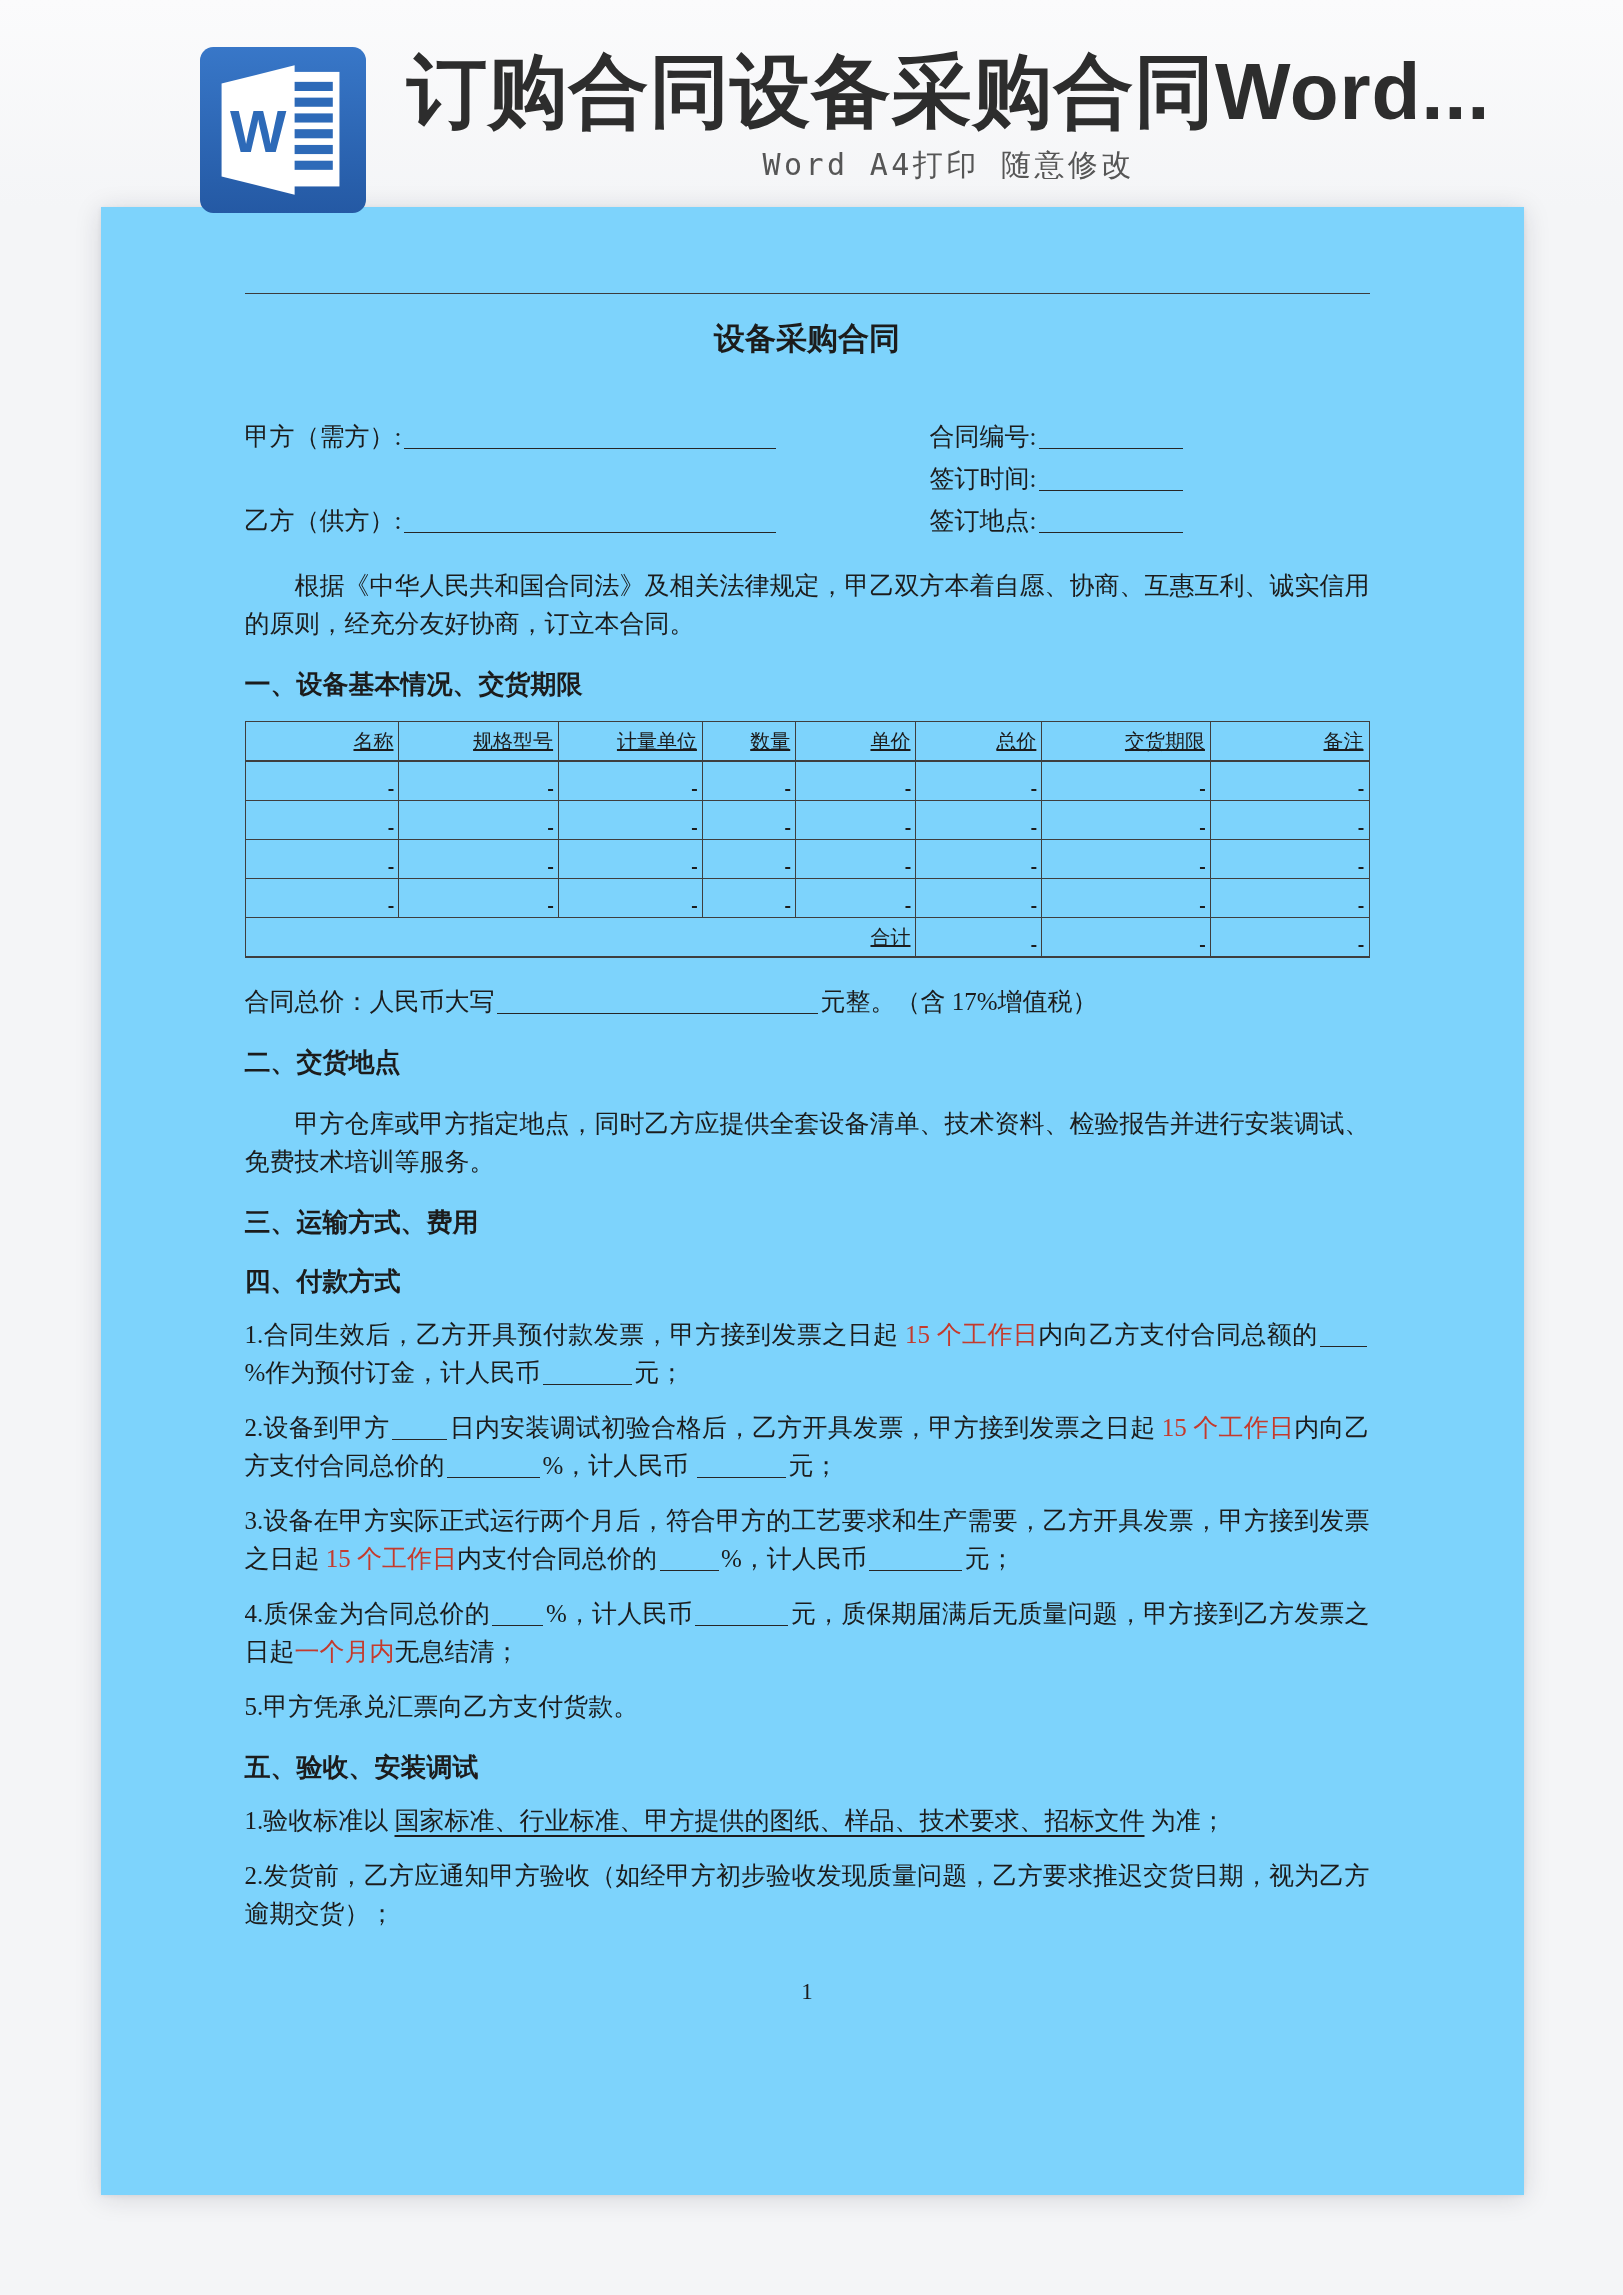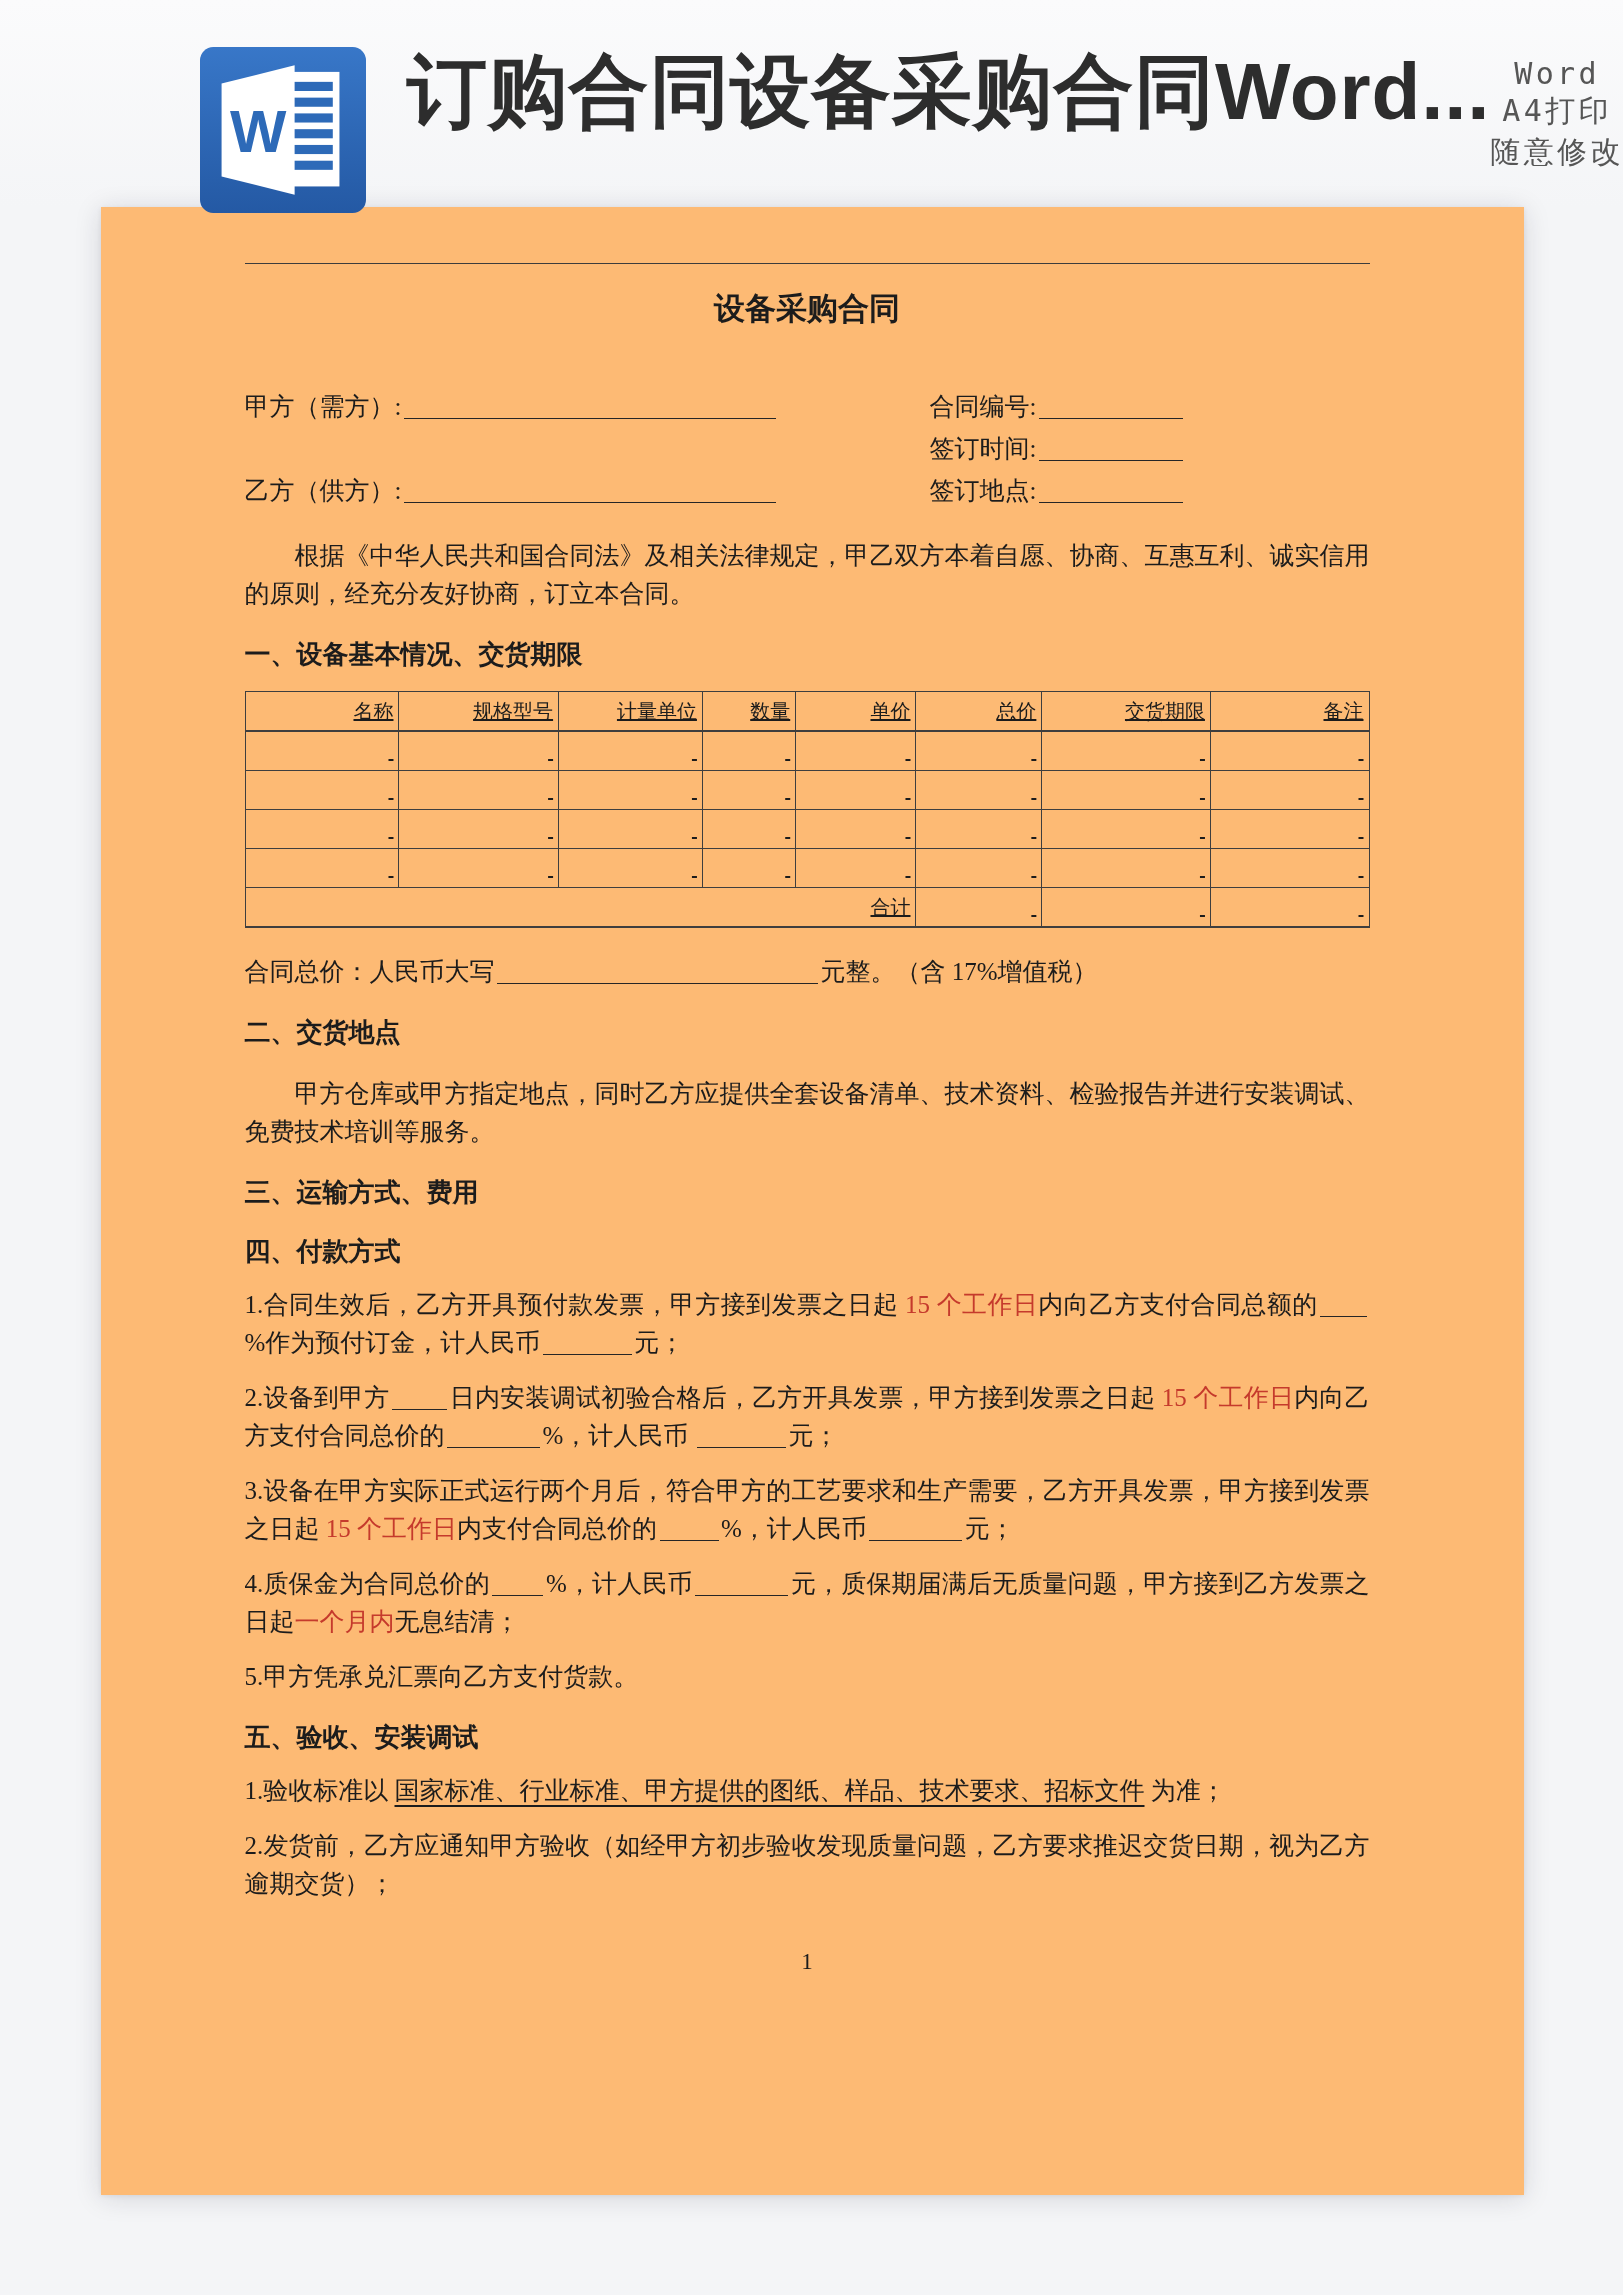--- a/index.html
+++ b/index.html
@@ -13,36 +13,36 @@
   .site-header{
     height:207px;
     padding:47px 0 0 200px;
     box-sizing:border-box;
     display:flex;
     align-items:flex-start;
     gap:41px;
     background:linear-gradient(#fbfbfc,#f4f5f7);
   }
   .word-icon{width:166px;height:166px;flex:0 0 auto;}
-  .header-text{display:flex;flex-direction:row;}
+  .header-text{display:flex;flex-direction:column;}
   .header-title{
     font-size:80px;line-height:1.12;font-weight:700;
     color:#2d2d2d;letter-spacing:0.8px;white-space:nowrap;
   }
   .header-subtitle{
     margin-top:8.5px;text-align:center;
     font-family:"DejaVu Sans Mono","Liberation Mono",monospace;
     font-size:30px;color:#565656;letter-spacing:3.4px;
   }
   
   .page{
     width:1423px;margin:0 auto 54px auto;
-    background:#fdba74;
+    background:#7dd3fc;
     min-height:1988px;box-sizing:border-box;
-    padding:56px 154px 93px 144px;
+    padding:86px 154px 93px 144px;
     box-shadow:0 3.4px 25px rgba(25,30,45,.15),0 0.8px 5px rgba(25,30,45,.08);
   }
   .doc{
     font-family:"Liberation Serif","DejaVu Serif",serif;
     color:#1c1c1c;font-size:25px;line-height:38px;
   }
   .top-rule{border-top:1.7px solid #3c3c3c;height:0;}
   .doc-title{text-align:center;font-size:31px;font-weight:700;margin-top:27px;line-height:36px;}
   .party-grid{display:grid;grid-template-columns:1fr 440px;margin-top:59px;}
   .party-cell{line-height:42px;white-space:nowrap;}

